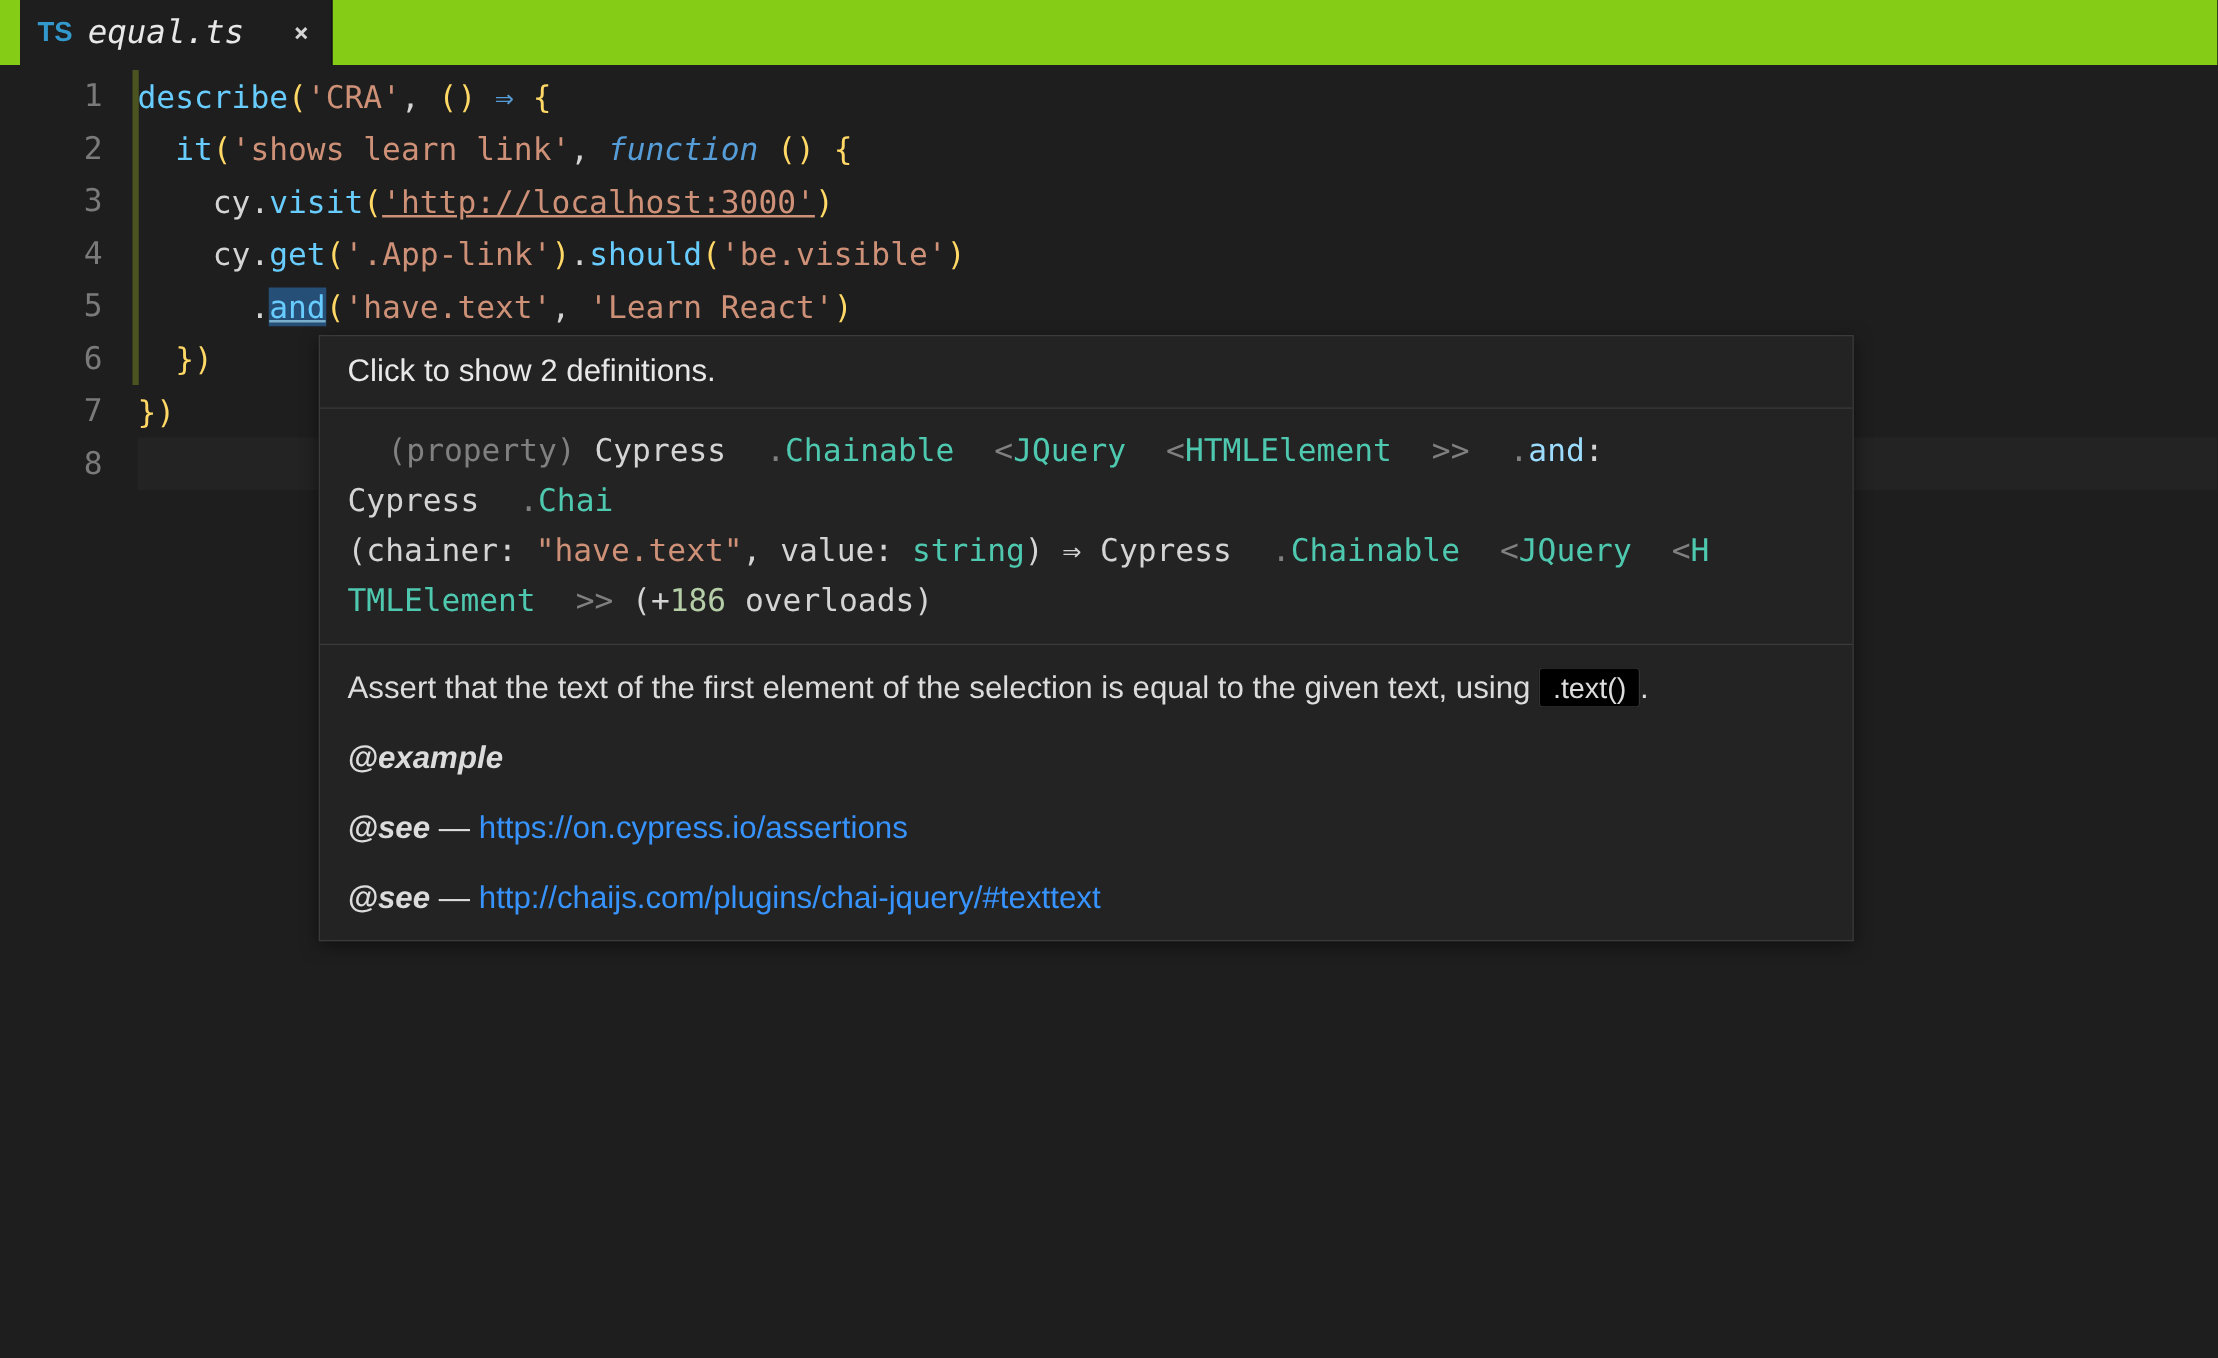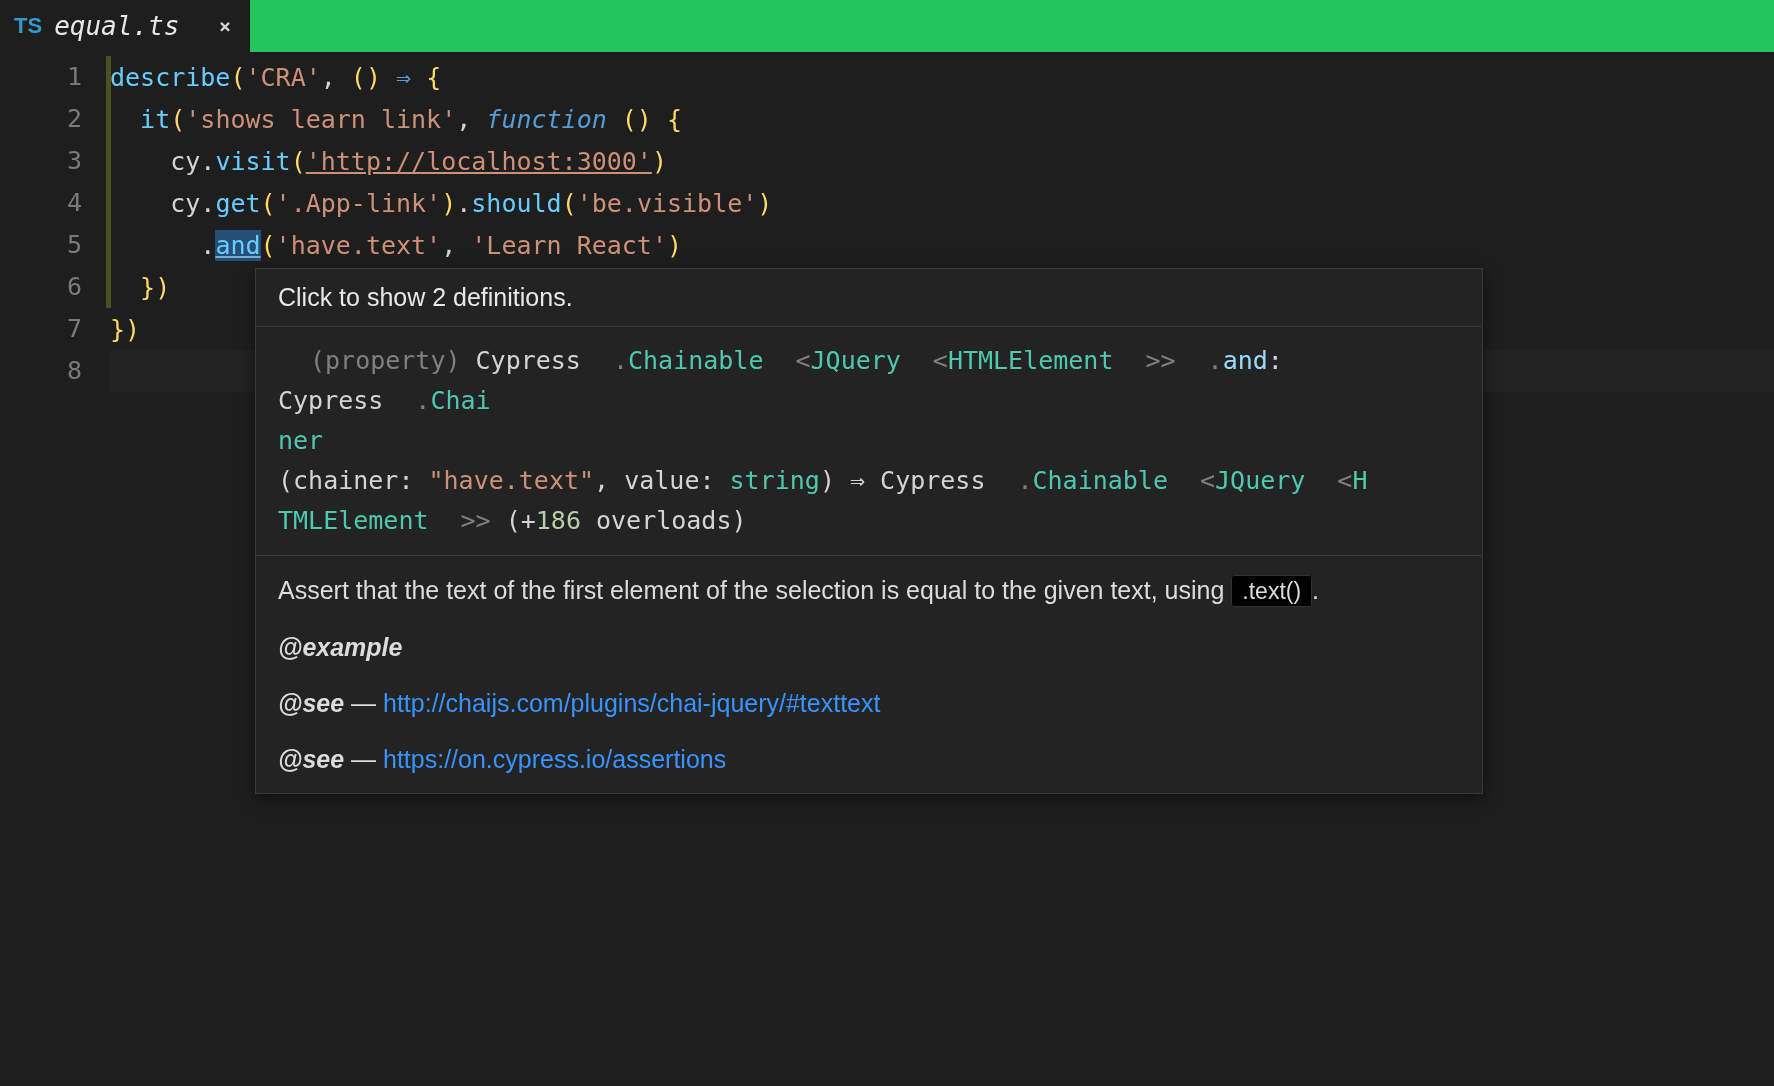--- a/index.html
+++ b/index.html
@@ -9,23 +9,24 @@
     font-family: "Menlo", "Monaco", "Consolas", monospace;
     font-size: 25px;
     width: 1774px;
     height: 1086px;
     overflow: hidden;
   }
 
   
   .tab-bar {
     height: 52px;
-    background: #22c55e;
+    background: #84cc16;
     display: flex;
     align-items: stretch;
+    padding-left: 16px;
   }
   .tab {
     background: #1e1e1e;
     display: flex;
     align-items: center;
     padding: 0 18px 0 14px;
     gap: 12px;
     min-width: 250px;
     border-right: 1px solid #111;
   }
@@ -216,38 +217,35 @@
 </div>
 
 <div class="hover">
   <div class="hover-section hover-header">Click to show 2 definitions.</div>
 
   <div class="hover-section hover-sig">
     <div>
       <span class="sig-punct">(property)</span><span> Cypress</span><span class="sig-punct">.</span><span class="sig-type">Chainable</span><span class="sig-punct">&lt;</span><span class="sig-type">JQuery</span><span class="sig-punct">&lt;</span><span class="sig-type">HTMLElement</span><span class="sig-punct">&gt;&gt;</span><span class="sig-punct">.</span><span class="sig-keyword">and</span><span>: Cypress</span><span class="sig-punct">.</span><span class="sig-type">Chai</span>
     </div>
     <div>
-      <span class="sig-type">ner</span>
-    </div>
-    <div>
       <span>(chainer: </span><span class="sig-str">"have.text"</span><span>, value: </span><span class="sig-type">string</span><span>)  ⇒  Cypress</span><span class="sig-punct">.</span><span class="sig-type">Chainable</span><span class="sig-punct">&lt;</span><span class="sig-type">JQuery</span><span class="sig-punct">&lt;</span><span class="sig-type">H</span>
     </div>
     <div>
       <span class="sig-type">TMLElement</span><span class="sig-punct">&gt;&gt;</span><span> (+</span><span class="sig-num">186</span><span> overloads)</span>
     </div>
   </div>
 
   <div class="hover-section hover-doc">
     <p>
       <span>Assert that the text of the first element of the selection is equal to the given text, using </span>
       <span class="code-inline">.text()</span><span>.</span>
     </p>
     <p class="doc-row"><span class="doc-tag">@example</span></p>
 
 
     <p class="doc-row">
+      <span class="doc-tag">@see</span><span class="mdash"> — </span><span class="doc-link">https://on.cypress.io/assertions</span>
+    </p>
+    <p class="doc-row">
       <span class="doc-tag">@see</span><span class="mdash"> — </span><span class="doc-link">http://chaijs.com/plugins/chai-jquery/#texttext</span>
     </p>
-    <p class="doc-row">
-      <span class="doc-tag">@see</span><span class="mdash"> — </span><span class="doc-link">https://on.cypress.io/assertions</span>
-    </p>
   </div>
 </div>
 
 </body></html>

